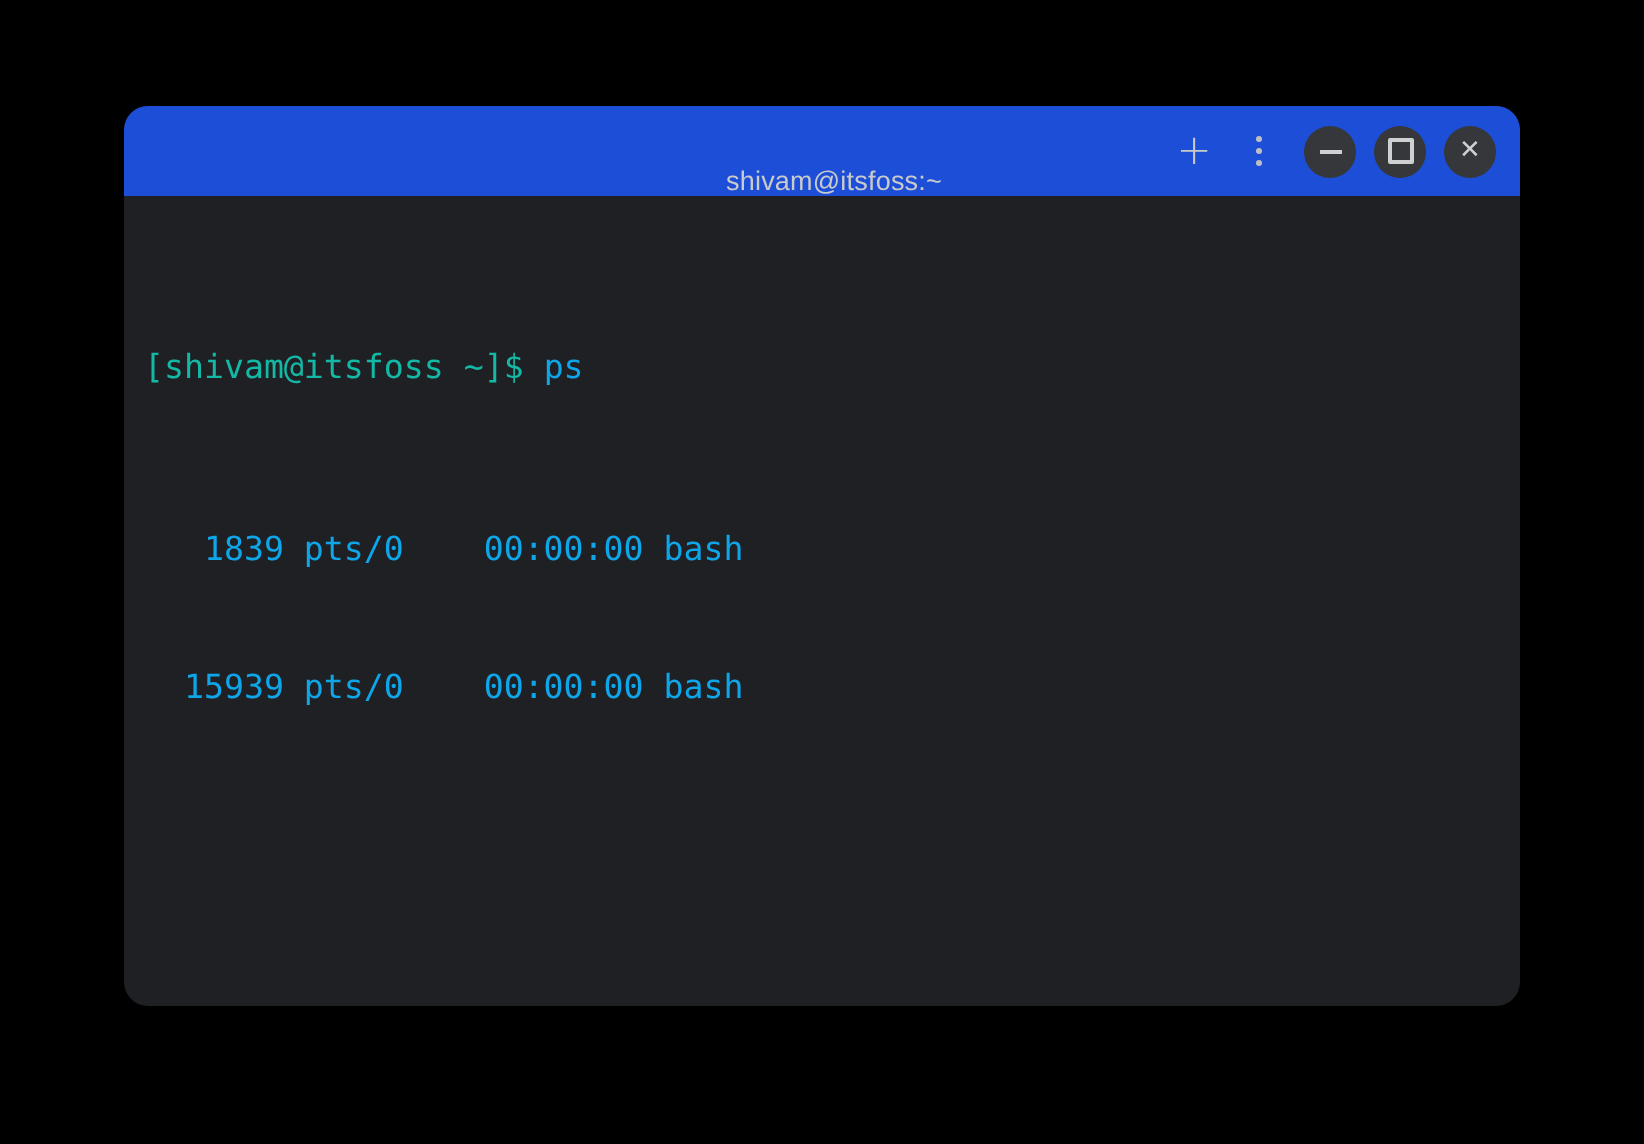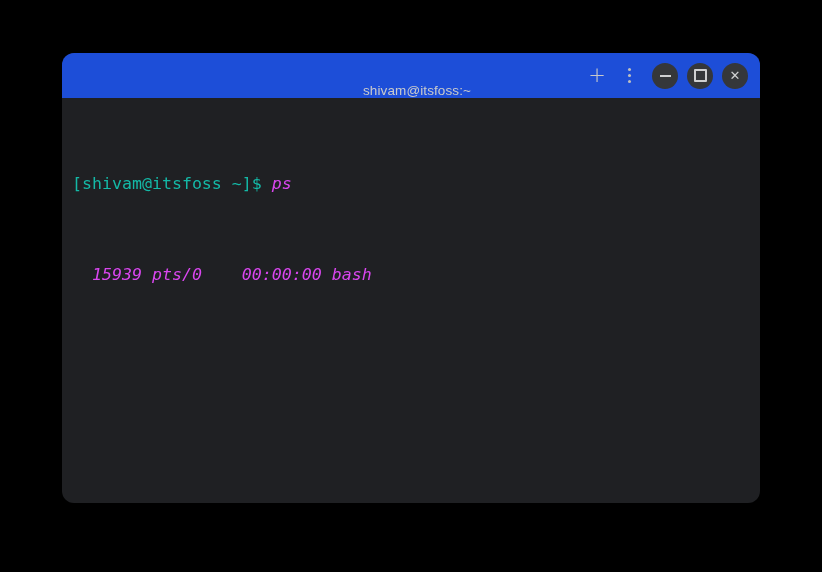--- a/index.html
+++ b/index.html
@@ -82,21 +82,21 @@
 
   #terminal-body {
     padding: 6px 10px 10px 10px;
     font-family: "DejaVu Sans Mono", monospace;
     font-size: 16.6px;
     line-height: 22.9px;
     color: #d3d7d9;
     white-space: pre;
   }
   .line { white-space: pre; }
-  .c-white  { color: #d946ef; font-style: italic; }
+  .c-white  { color: #0ea5e9; }
   .c-prompt { color: #14b8a6; }
 </style>
 </head>
 <body>
 
 <div id="terminal-window">
 
   <div id="title-bar">
     <span id="window-title">shivam@itsfoss:~</span>
 
@@ -120,20 +120,21 @@
       <div class="circle-btn">
         <span class="glyph close-glyph">✕</span>
       </div>
     </div>
   </div>
 
   <div id="terminal-body">
 
     <div class="line"><span class="c-prompt">[shivam@itsfoss ~]$ </span><span class="c-white">ps</span></div>
 
+    <div class="line c-white">   1839 pts/0    00:00:00 bash</div>
     <div class="line c-white">  15939 pts/0    00:00:00 bash</div>
 
     
 
     
 
     
 
   </div>
 </div>

